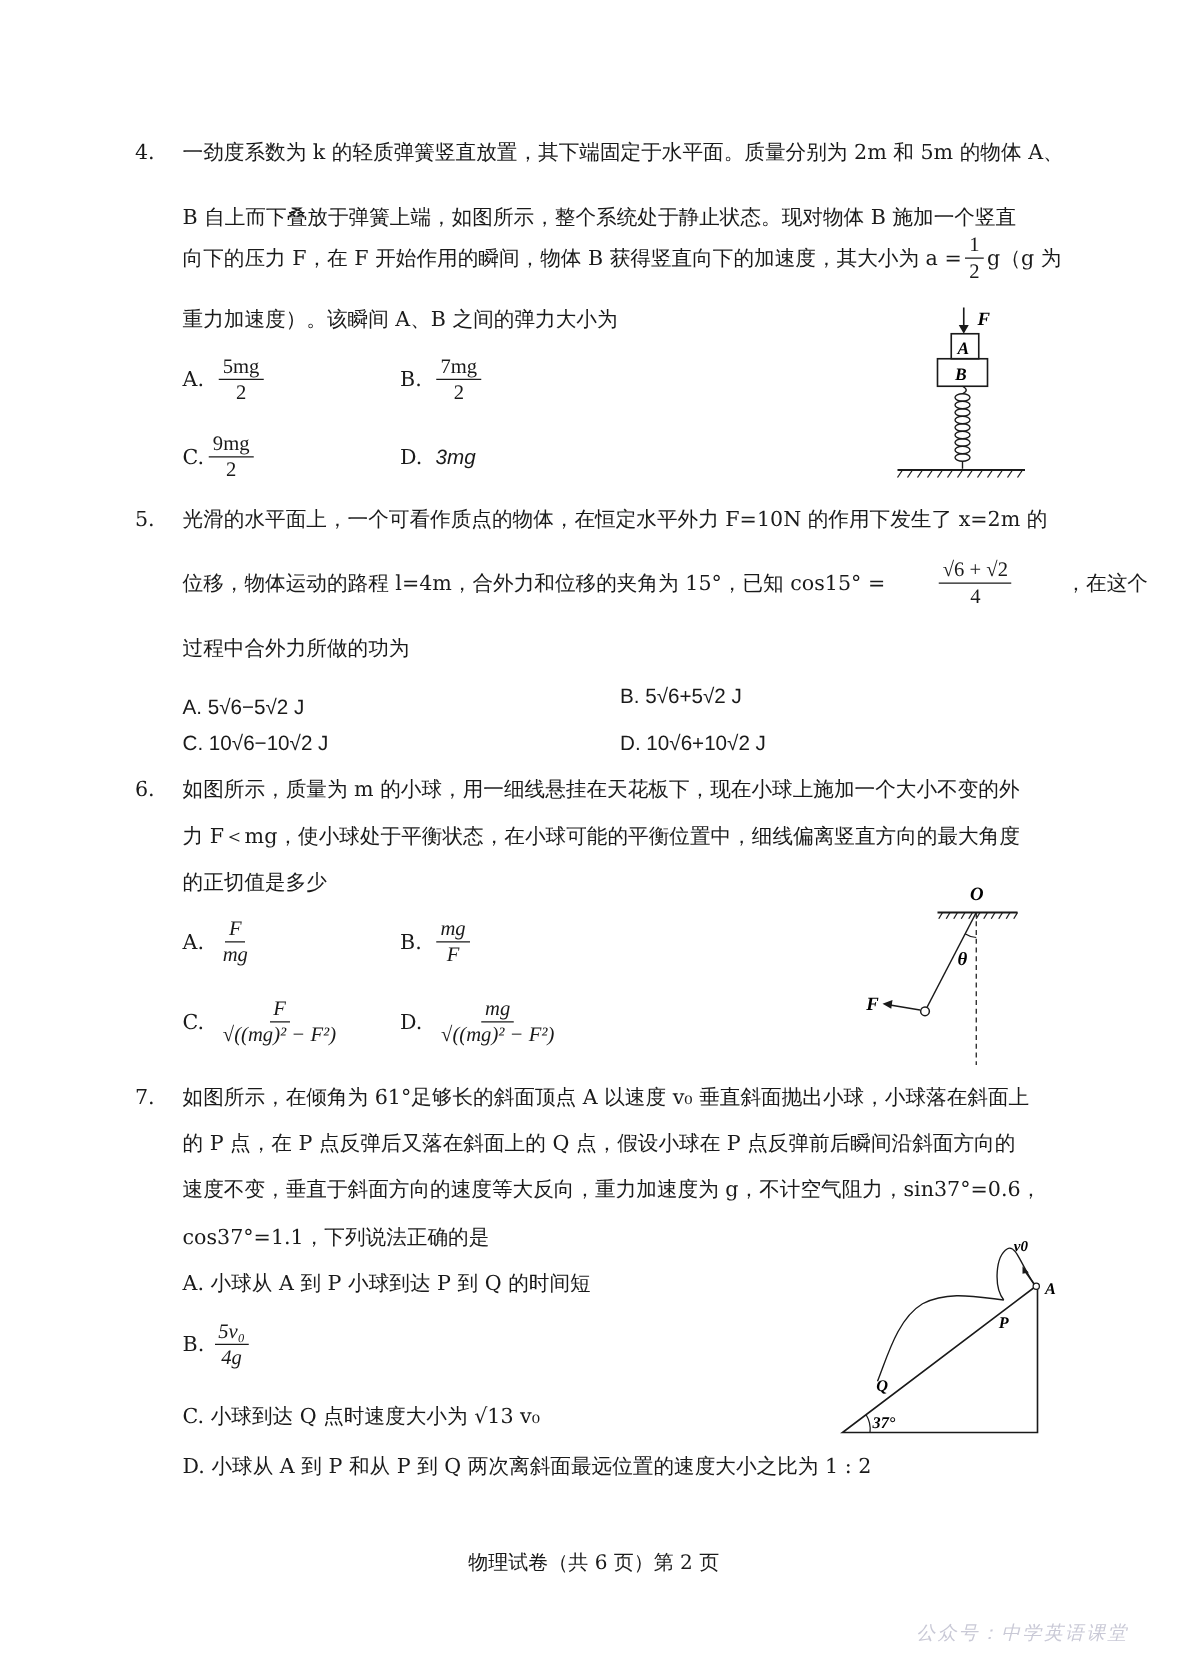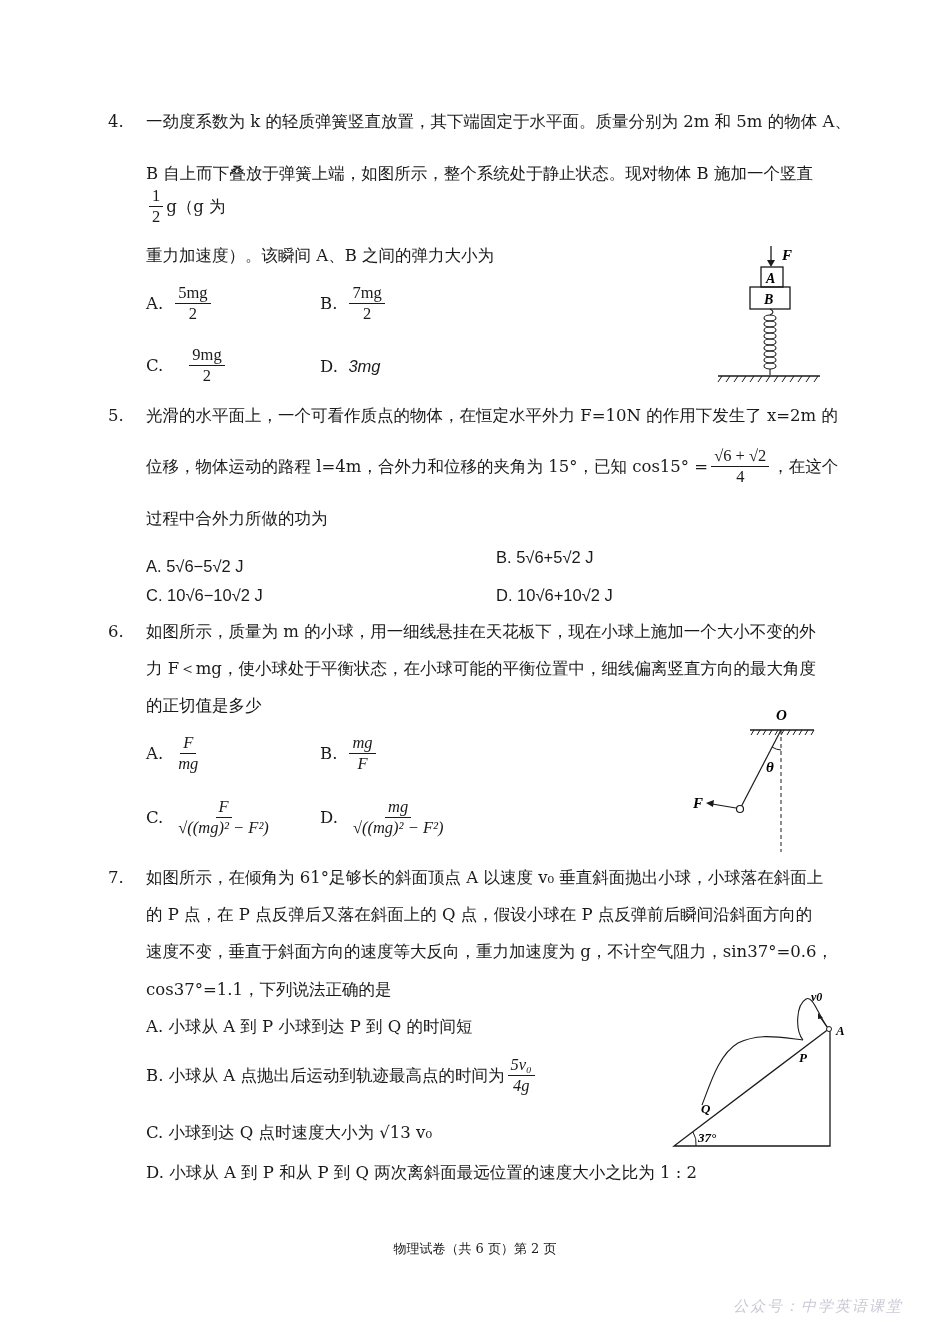--- a/index.html
+++ b/index.html
@@ -9,32 +9,33 @@
     overflow: hidden;
   }
   .abs { position: absolute; }
   .line { position: absolute; font-size: 16.5px; line-height: 22px; white-space: nowrap; }
   .qnum { position: absolute; left: 108px; font-size: 16.5px; line-height: 22px; }
   .lat { font-family: Liberation Sans, sans-serif; }
   .frac { display: inline-flex; flex-direction: column; align-items: center; vertical-align: middle; margin: 0 3px; font-family: "Liberation Serif", serif; }
   .frac .num { border-bottom: 1px solid #1a1a1a; padding: 0 3px; line-height: 20px; }
   .frac .den { line-height: 20px; padding: 0 3px; }
   .opt { position: absolute; font-size: 16.5px; line-height: 22px; white-space: nowrap; }
-  .footer { position: absolute; left: 0; width: 950px; top: 1240px; text-align: center; font-size: 13px; }
+  .footer { position: absolute; left: 0; width: 950px; top: 1240px; text-align: center; font-size: 16px; }
   .wm { position: absolute; left: 733px; top: 1297px; font-size: 15px; color: #c9c9d6; letter-spacing: 2px; font-style: italic; }
   svg text { font-family: "Liberation Serif", serif; font-style: italic; font-weight: bold; }
 </style>
 </head>
 <body>
 
 <div>
   <div class="qnum" style="top:111px">4.</div>
   <div class="line" style="left:146px; top:111px">一劲度系数为 k 的轻质弹簧竖直放置，其下端固定于水平面。质量分别为 2m 和 5m 的物体 A、</div>
   <div class="line" style="left:146px; top:163px">B 自上而下叠放于弹簧上端，如图所示，整个系统处于静止状态。现对物体 B 施加一个竖直</div>
   <div class="line" style="left:146px; top:186px; display:flex; align-items:center;">
+    <span>向下的压力 F，在 F 开始作用的瞬间，物体 B 获得竖直向下的加速度，其大小为 a =</span>
     <span class="frac">
         <span class="num">1</span>
         <span class="den">2</span>
       </span>
     <span>g（g 为</span>
   </div>
   <div class="line" style="left:146px; top:245px">重力加速度）。该瞬间 A、B 之间的弹力大小为</div>
 
   <div class="opt" style="left:146px; top:283px; display:flex; align-items:center;">
     <span>A.</span>
@@ -45,21 +46,21 @@
   </div>
   <div class="opt" style="left:320px; top:283px; display:flex; align-items:center;">
     <span>B.</span>
     <span class="frac" style="margin-left:12px">
         <span class="num">7mg</span>
         <span class="den">2</span>
       </span>
   </div>
   <div class="opt" style="left:146px; top:345px; display:flex; align-items:center;">
     <span>C.</span>
-    <span class="frac" style="margin-left:26px">
+    <span class="frac" style="margin-left:4px">
         <span class="num">9mg</span>
         <span class="den">2</span>
       </span>
   </div>
   <div class="opt" style="left:320px; top:355px;">
     <span>D.</span>&nbsp;&nbsp;<span class="lat" style="font-style:italic">3mg</span>
   </div>
 
   <svg class="abs" style="left:712px; top:240px" width="115" height="145">
     <line x1="59" y1="6" x2="59" y2="24" stroke="#1a1a1a" stroke-width="1.3"></line>
@@ -97,21 +98,21 @@
         <line x1="90" y1="136" x2="86" y2="142"></line>
         <line x1="98" y1="136" x2="94" y2="142"></line>
       <line x1="106" y1="136" x2="102" y2="142"></line>
     </g>
   </svg>
 </div>
 
 <div>
   <div class="qnum" style="top:405px">5.</div>
   <div class="line" style="left:146px; top:405px">光滑的水平面上，一个可看作质点的物体，在恒定水平外力 F=10N 的作用下发生了 x=2m 的</div>
-  <div class="line" style="left:146px; top:446px; display:flex; align-items:center;">
+  <div class="line" style="left:146px; top:446px; display:flex; align-items:center;gap:40px;">
     <span>位移，物体运动的路程 l=4m，合外力和位移的夹角为 15°，已知 cos15° =</span>
     <span class="frac">
         <span class="num">√6 + √2</span>
         <span class="den">4</span>
       </span>
     <span>，在这个</span>
   </div>
   <div class="line" style="left:146px; top:508px">过程中合外力所做的功为</div>
   <div class="opt lat" style="left:146px; top:555px">
     <span>A.</span>&nbsp;<span>5√6−5√2  J</span>
@@ -193,21 +194,21 @@
   <div class="qnum" style="top:867px">7.</div>
   <div class="line" style="left:146px; top:867px">如图所示，在倾角为 61°足够长的斜面顶点 A 以速度 v₀ 垂直斜面抛出小球，小球落在斜面上</div>
   <div class="line" style="left:146px; top:904px">的 P 点，在 P 点反弹后又落在斜面上的 Q 点，假设小球在 P 点反弹前后瞬间沿斜面方向的</div>
   <div class="line" style="left:146px; top:941px">速度不变，垂直于斜面方向的速度等大反向，重力加速度为 g，不计空气阻力，sin37°=0.6，</div>
   <div class="line" style="left:146px; top:979px">cos37°=1.1，下列说法正确的是</div>
 
   <div class="opt" style="left:146px; top:1016px">
     <span>A.</span>&nbsp;<span>小球从 A 到 P 小球到达 P 到 Q 的时间短</span>
   </div>
   <div class="opt" style="left:146px; top:1055px; display:flex; align-items:center;">
-    <span>B.</span>&nbsp;<span>小球从 A 点抛出后运动到轨迹最高点的时间为</span>
+    <span>B.</span>&nbsp;
     <span class="frac" style="font-style:italic">
         <span class="num">5v₀</span>
         <span class="den">4g</span>
       </span>
   </div>
   <div class="opt" style="left:146px; top:1122px">
     <span>C.</span>&nbsp;<span>小球到达 Q 点时速度大小为 √13 v₀</span>
   </div>
   <div class="opt" style="left:146px; top:1162px">
     <span>D.</span>&nbsp;<span>小球从 A 到 P 和从 P 到 Q 两次离斜面最远位置的速度大小之比为 1 : 2</span>

